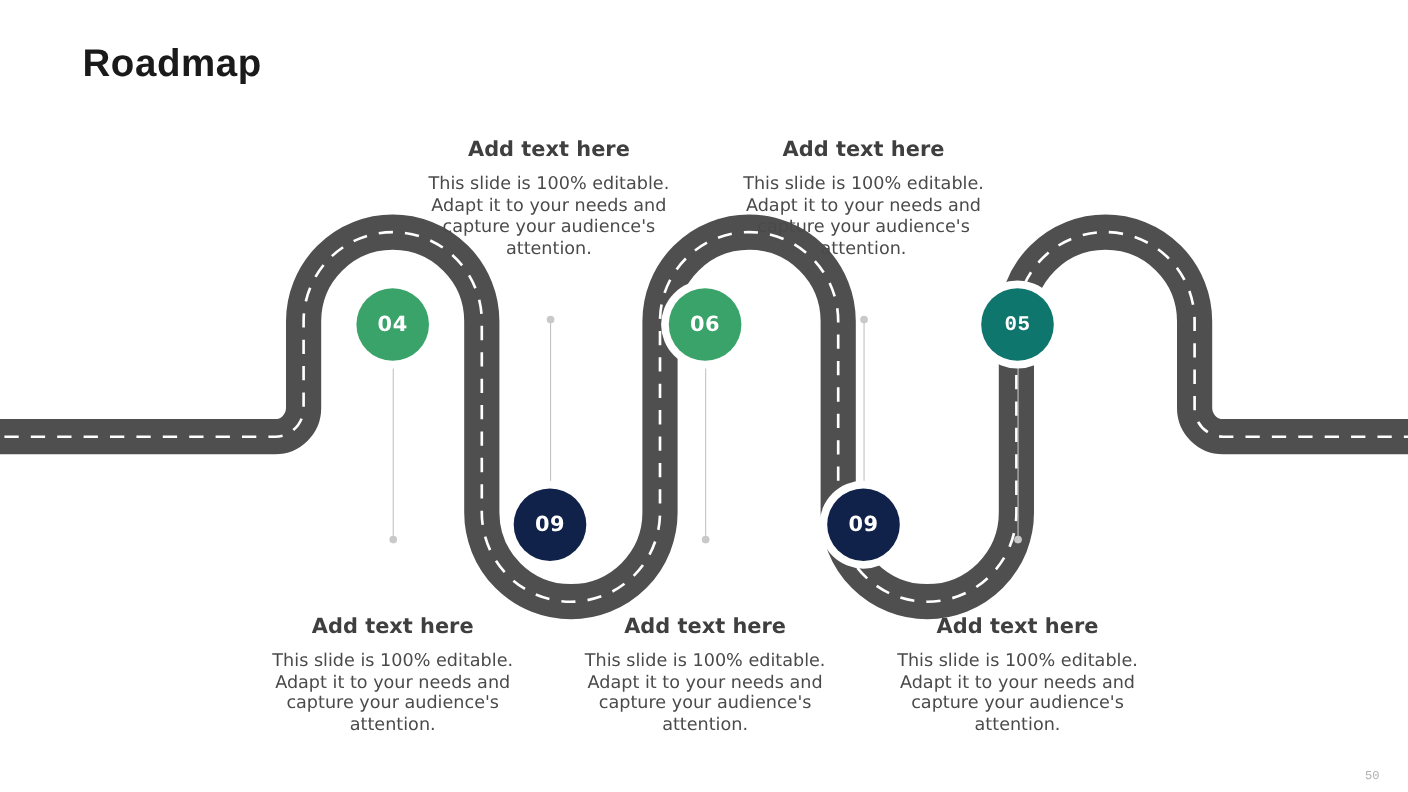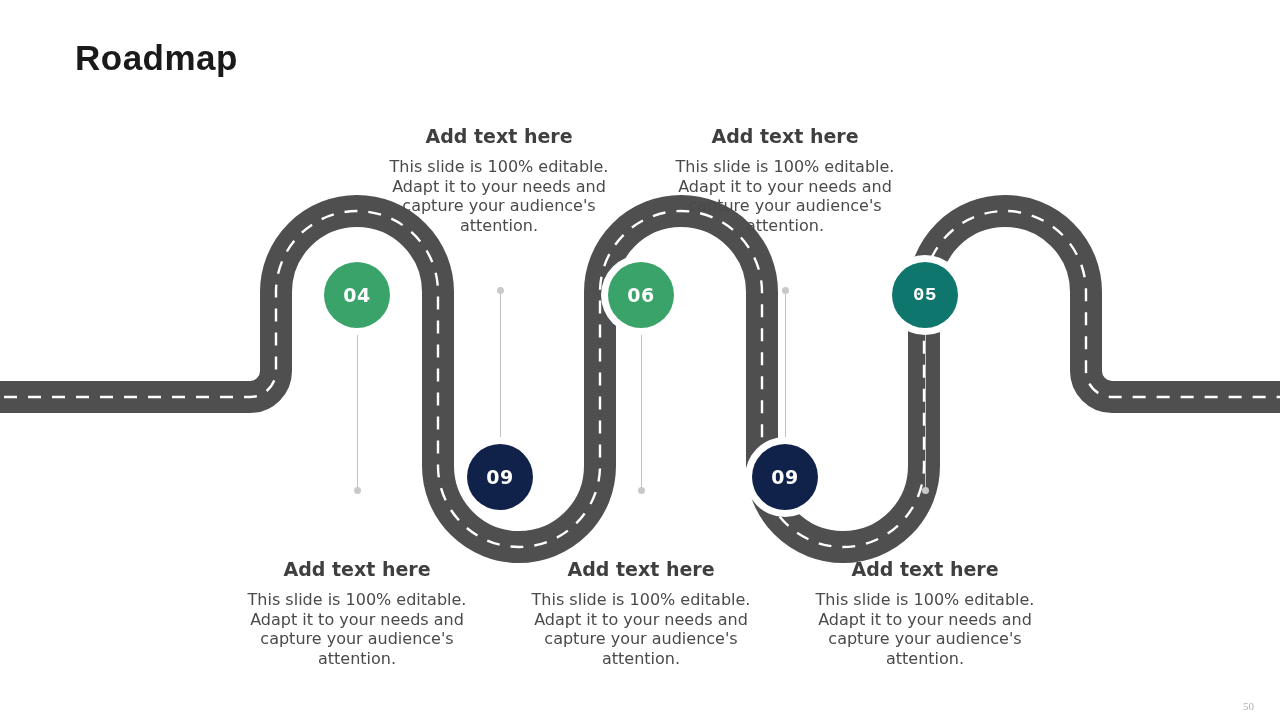--- a/index.html
+++ b/index.html
@@ -98,21 +98,21 @@
     color: #4a4a4a;
     line-height: 19.5px;
     margin: 0;
   }
 
   
   #page-number {
     position: absolute;
     right: 26px;
     bottom: 8px;
-    font-family: Liberation Serif, serif;
+    font-family: Liberation Mono, monospace;
     font-size: 11px;
     color: #b0b0b0;
     margin-left: 16px;
   }
 </style>
 </head>
 <body>
 
 <div id="slide">
 

